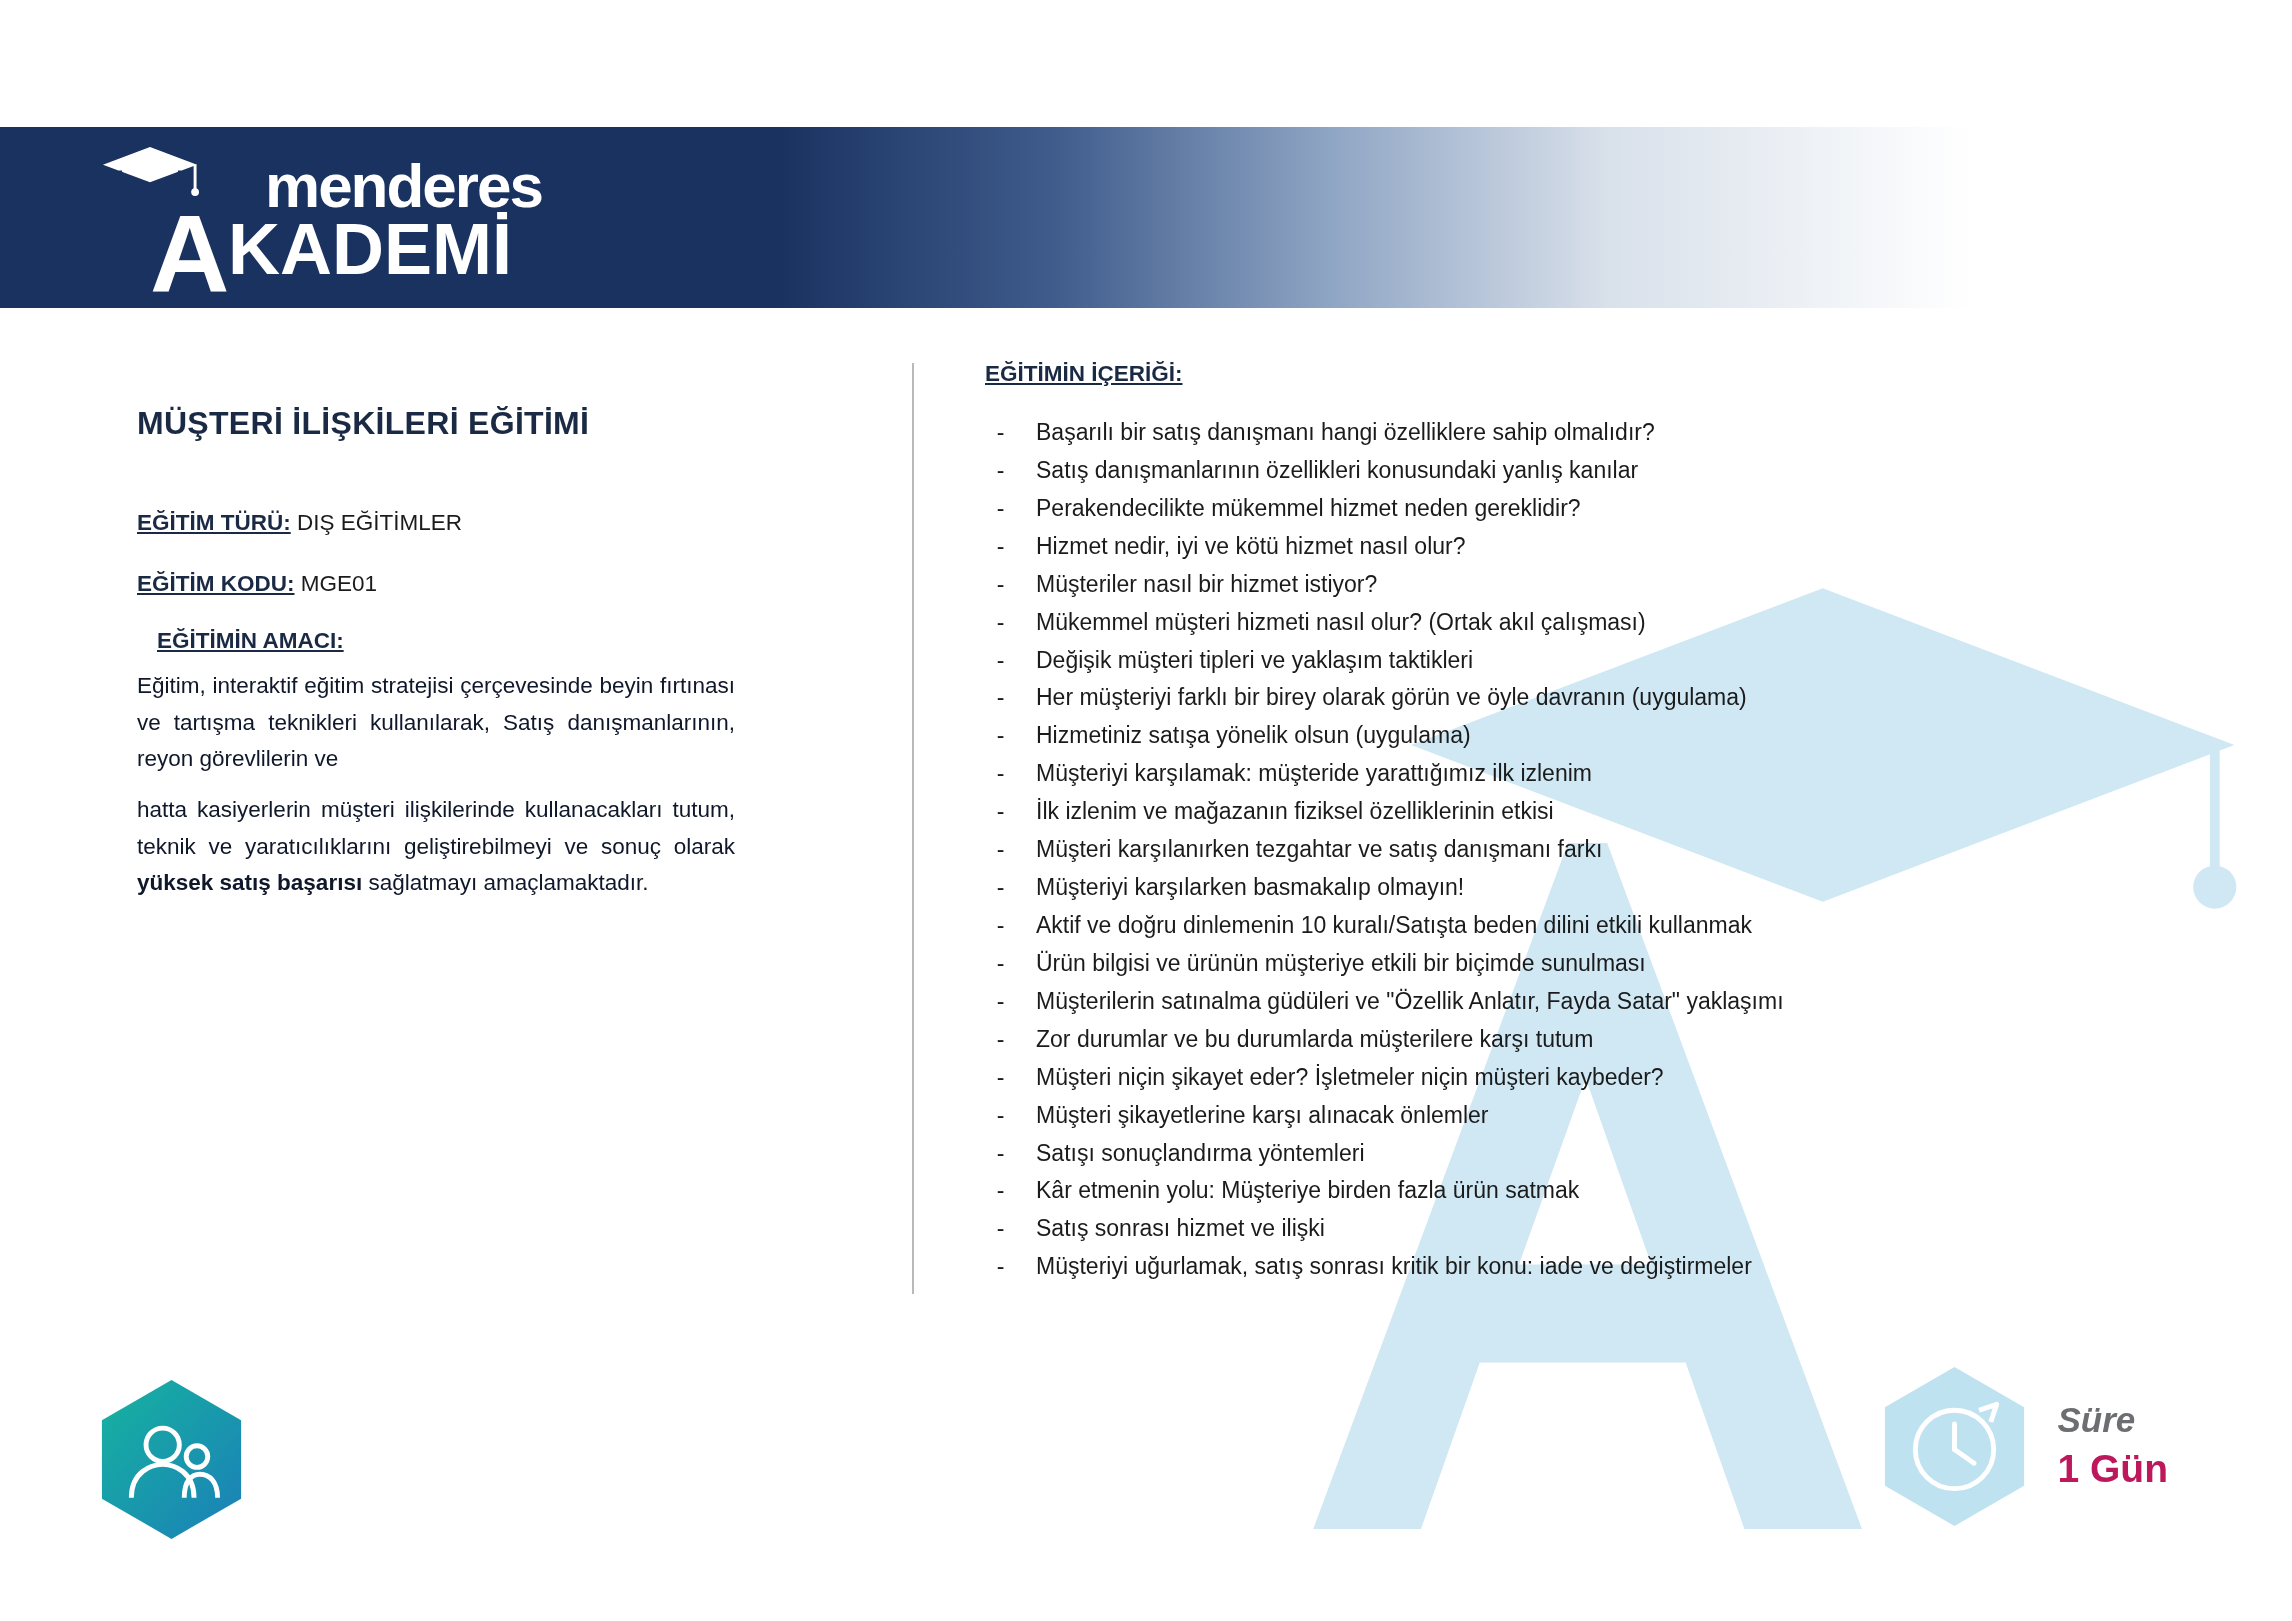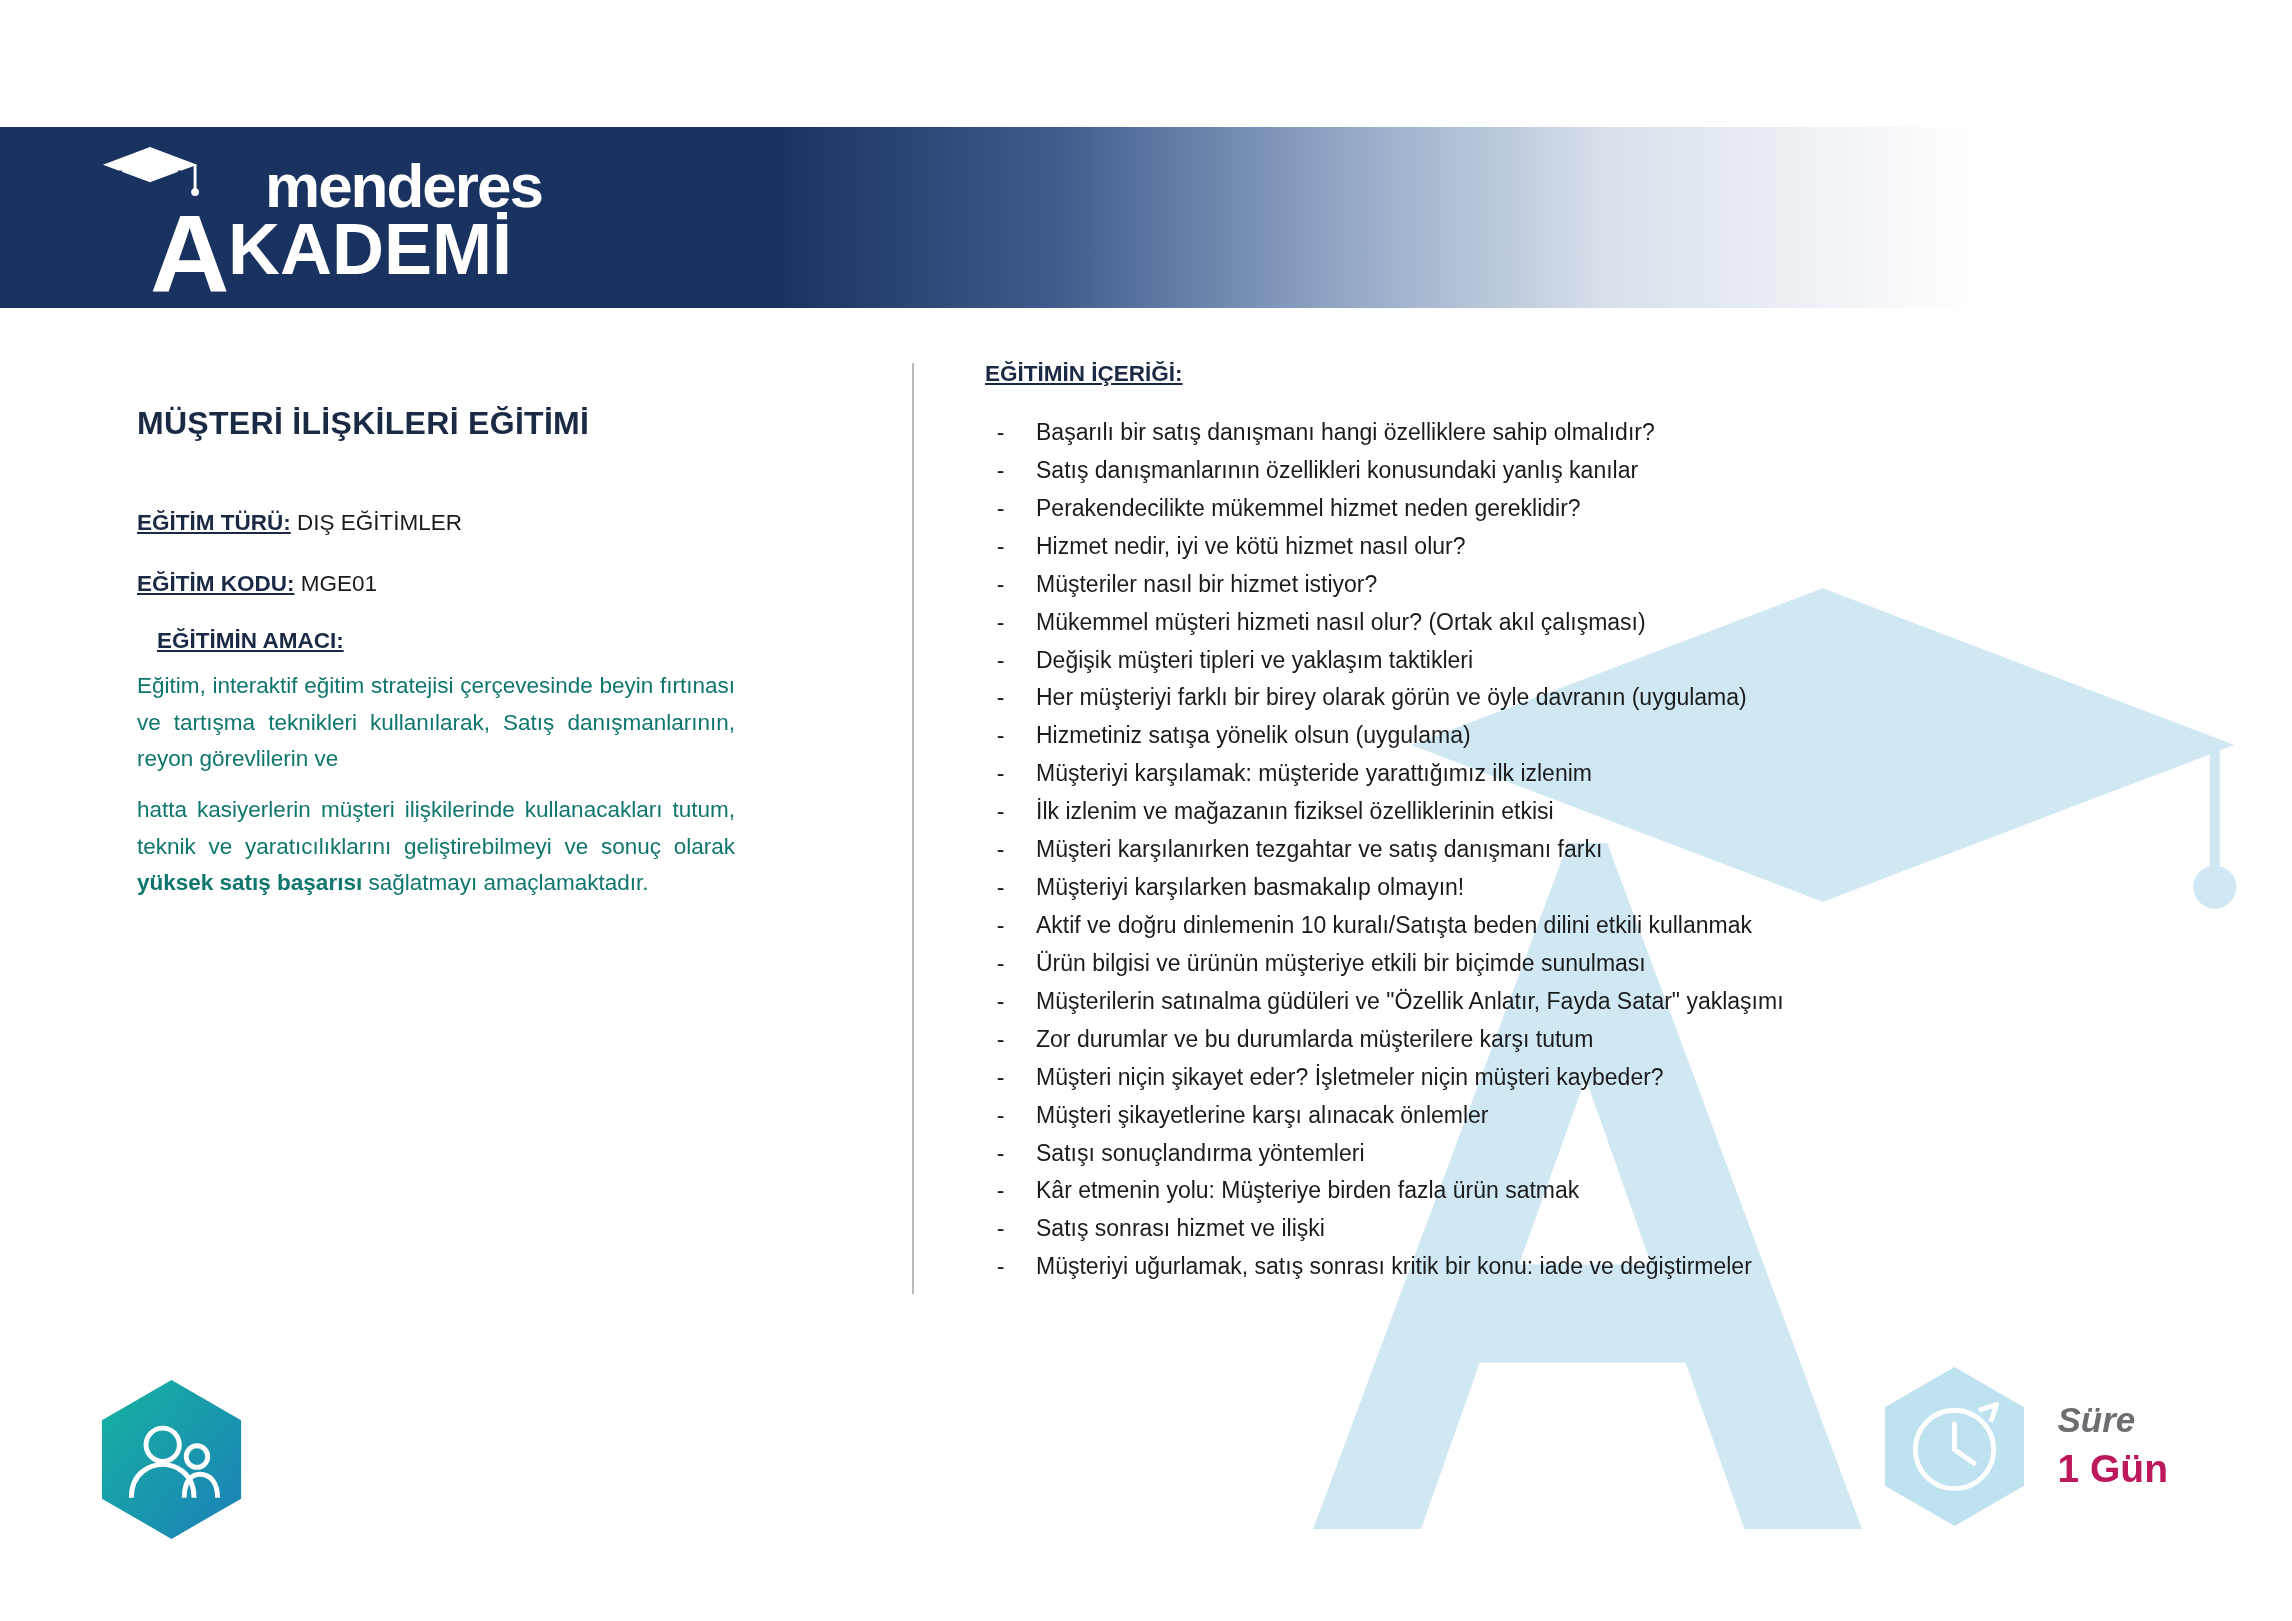--- a/index.html
+++ b/index.html
@@ -121,21 +121,21 @@
     font-weight: 700;
     text-decoration: underline;
     color: #1b2a44;
     margin-bottom: 13.7px;
     margin-left: 20px;
   }
   .purpose-text {
     font-size: 22.5px;
     line-height: 1.62;
     text-align: justify;
-    color: #0f766e;
+    color: #0f172a;
   }
   .purpose-text .b { font-weight: 700; }
   .purpose-p2 { margin-top: 15px; }
 
   
   .v-divider {
     position: absolute;
     left: 912px;
     top: 363px;
     width: 2px;

